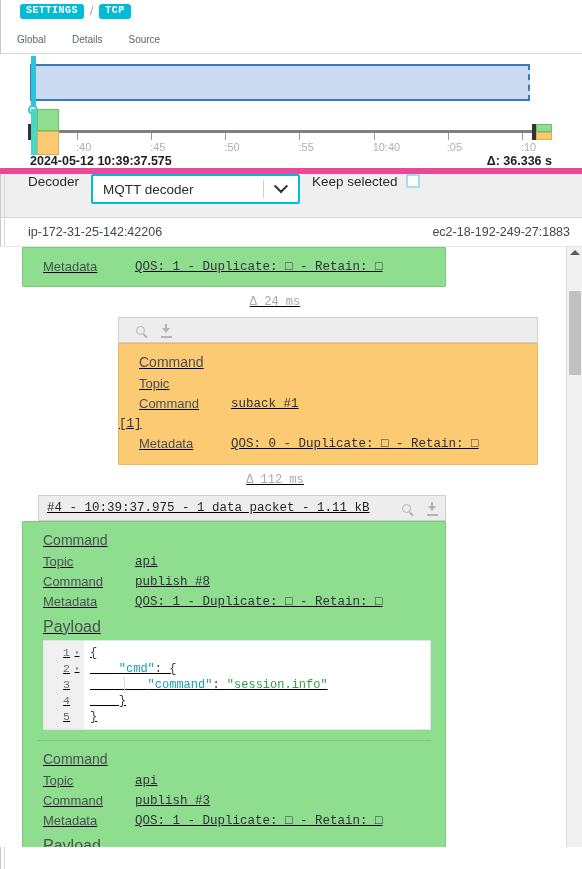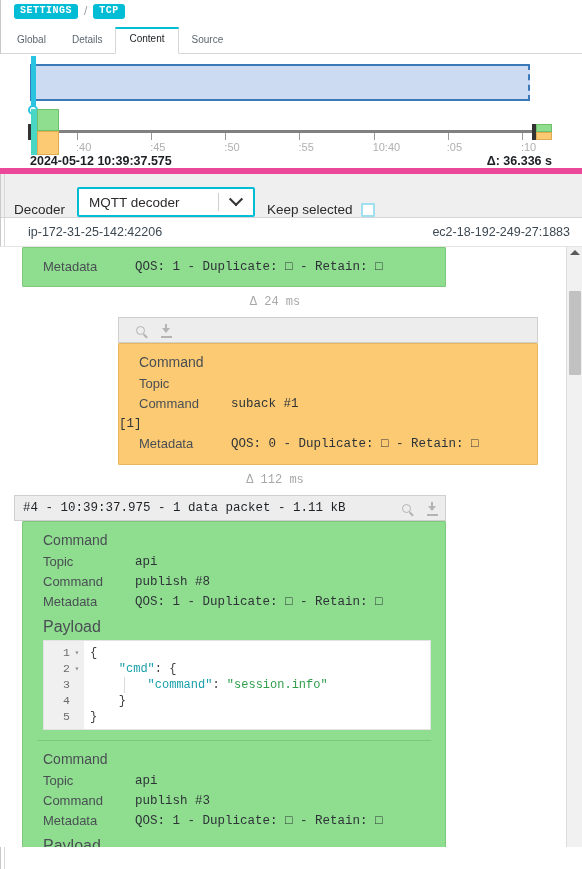--- a/index.html
+++ b/index.html
@@ -15,21 +15,21 @@
     width: 582px; height: 869px;
     background: #ffffff;
     overflow: hidden;
   }
 
   
   .breadcrumb {
     height: 22px;
     display: flex;
     align-items: center;
-    padding-left: 14px;
+    padding-left: 20px;
     gap: 6px;
     background: #fff;
   }
   .crumb-badge {
     background: #00bcd4;
     color: #ffffff;
     font-size: 10px;
     font-weight: bold;
     font-family: "Liberation Mono", monospace;
     letter-spacing: 0.5px;
@@ -183,27 +183,27 @@
     font-weight: 600;
     font-family: "Liberation Sans", sans-serif;
   }
 
   
   .decoder-bar {
     height: 44px;
     background: #efefef;
     border-bottom: 1px solid #d6d6d6;
     display: flex;
-    align-items: flex-end;
-    padding-left: 14px;
+    align-items: flex-start;
+    padding-left: 28px;
     gap: 12px;
   }
   .decoder-label { font-size: 13.5px; color: #2b2b2b; }
   .select-box {
-    width: 178px; height: 30px;
+    width: 209px; height: 30px;
     background: #ffffff;
     border: 2px solid #00bcd4;
     border-radius: 2px;
     display: flex;
     align-items: center;
     position: relative;
     cursor: pointer;
   }
   .select-value {
     font-size: 13.5px;
@@ -251,20 +251,21 @@
   .body-scroll {
     position: relative;
     height: 601px;
     overflow: hidden;
     background: #fff;
     border-top: 1px solid #e4e4e4;
   }
   .stream {
     position: relative;
     padding: 0 40px 0 8px;
+    text-decoration: underline;
   }
 
   .blk {
     border-radius: 1px;
     font-family: "Liberation Mono", monospace;
   }
   .blk.green { background: #8fdd8f; border: 1px solid #7cc97c; }
   .blk.orange { background: #fcca72; border: 1px solid #e8b860; }
 
   .blk.outbound { margin-left: 14px; margin-right: 96px; }
@@ -320,21 +321,21 @@
     align-items: center;
     background: #ededed;
     border: 1px solid #cfcfcf;
     height: 26px;
     font-family: "Liberation Mono", monospace;
     font-size: 12.5px;
     color: #1f2326;
     padding-left: 8px;
   }
   .pkt-head.inbound { margin-left: 110px; margin-right: 4px; }
-  .pkt-head.outbound { margin-left: 6px; margin-right: 96px; }
+  .pkt-head.outbound { margin-left: 30px; margin-right: 96px; }
   .pkt-title { flex: 1; white-space: pre; }
   .pkt-ico {
     width: 26px; height: 26px;
     display: flex; align-items: center; justify-content: center;
     cursor: pointer;
   }
   .ico-search {
     width: 9px; height: 9px;
     border: 1.6px solid #b4b4b4;
     border-radius: 50%;
@@ -475,21 +476,20 @@
 
   <div class="breadcrumb">
     <span class="crumb-badge">SETTINGS</span>
     <span class="crumb-sep">/</span>
     <span class="crumb-badge">TCP</span>
   </div>
 
   <div class="tabbar">
     <div class="tab">Global</div>
     <div class="tab">Details</div>
-    <div class="tab active">Content</div>
     <div class="tab">Source</div>
   </div>
 
   <div class="timeline-wrap">
     <div class="tl-inner">
       <div class="tl-selection"></div>
       <div class="tl-handle-left"></div>
       <div class="tl-handle-knob"></div>
 
       <div class="tl-axis"></div>

